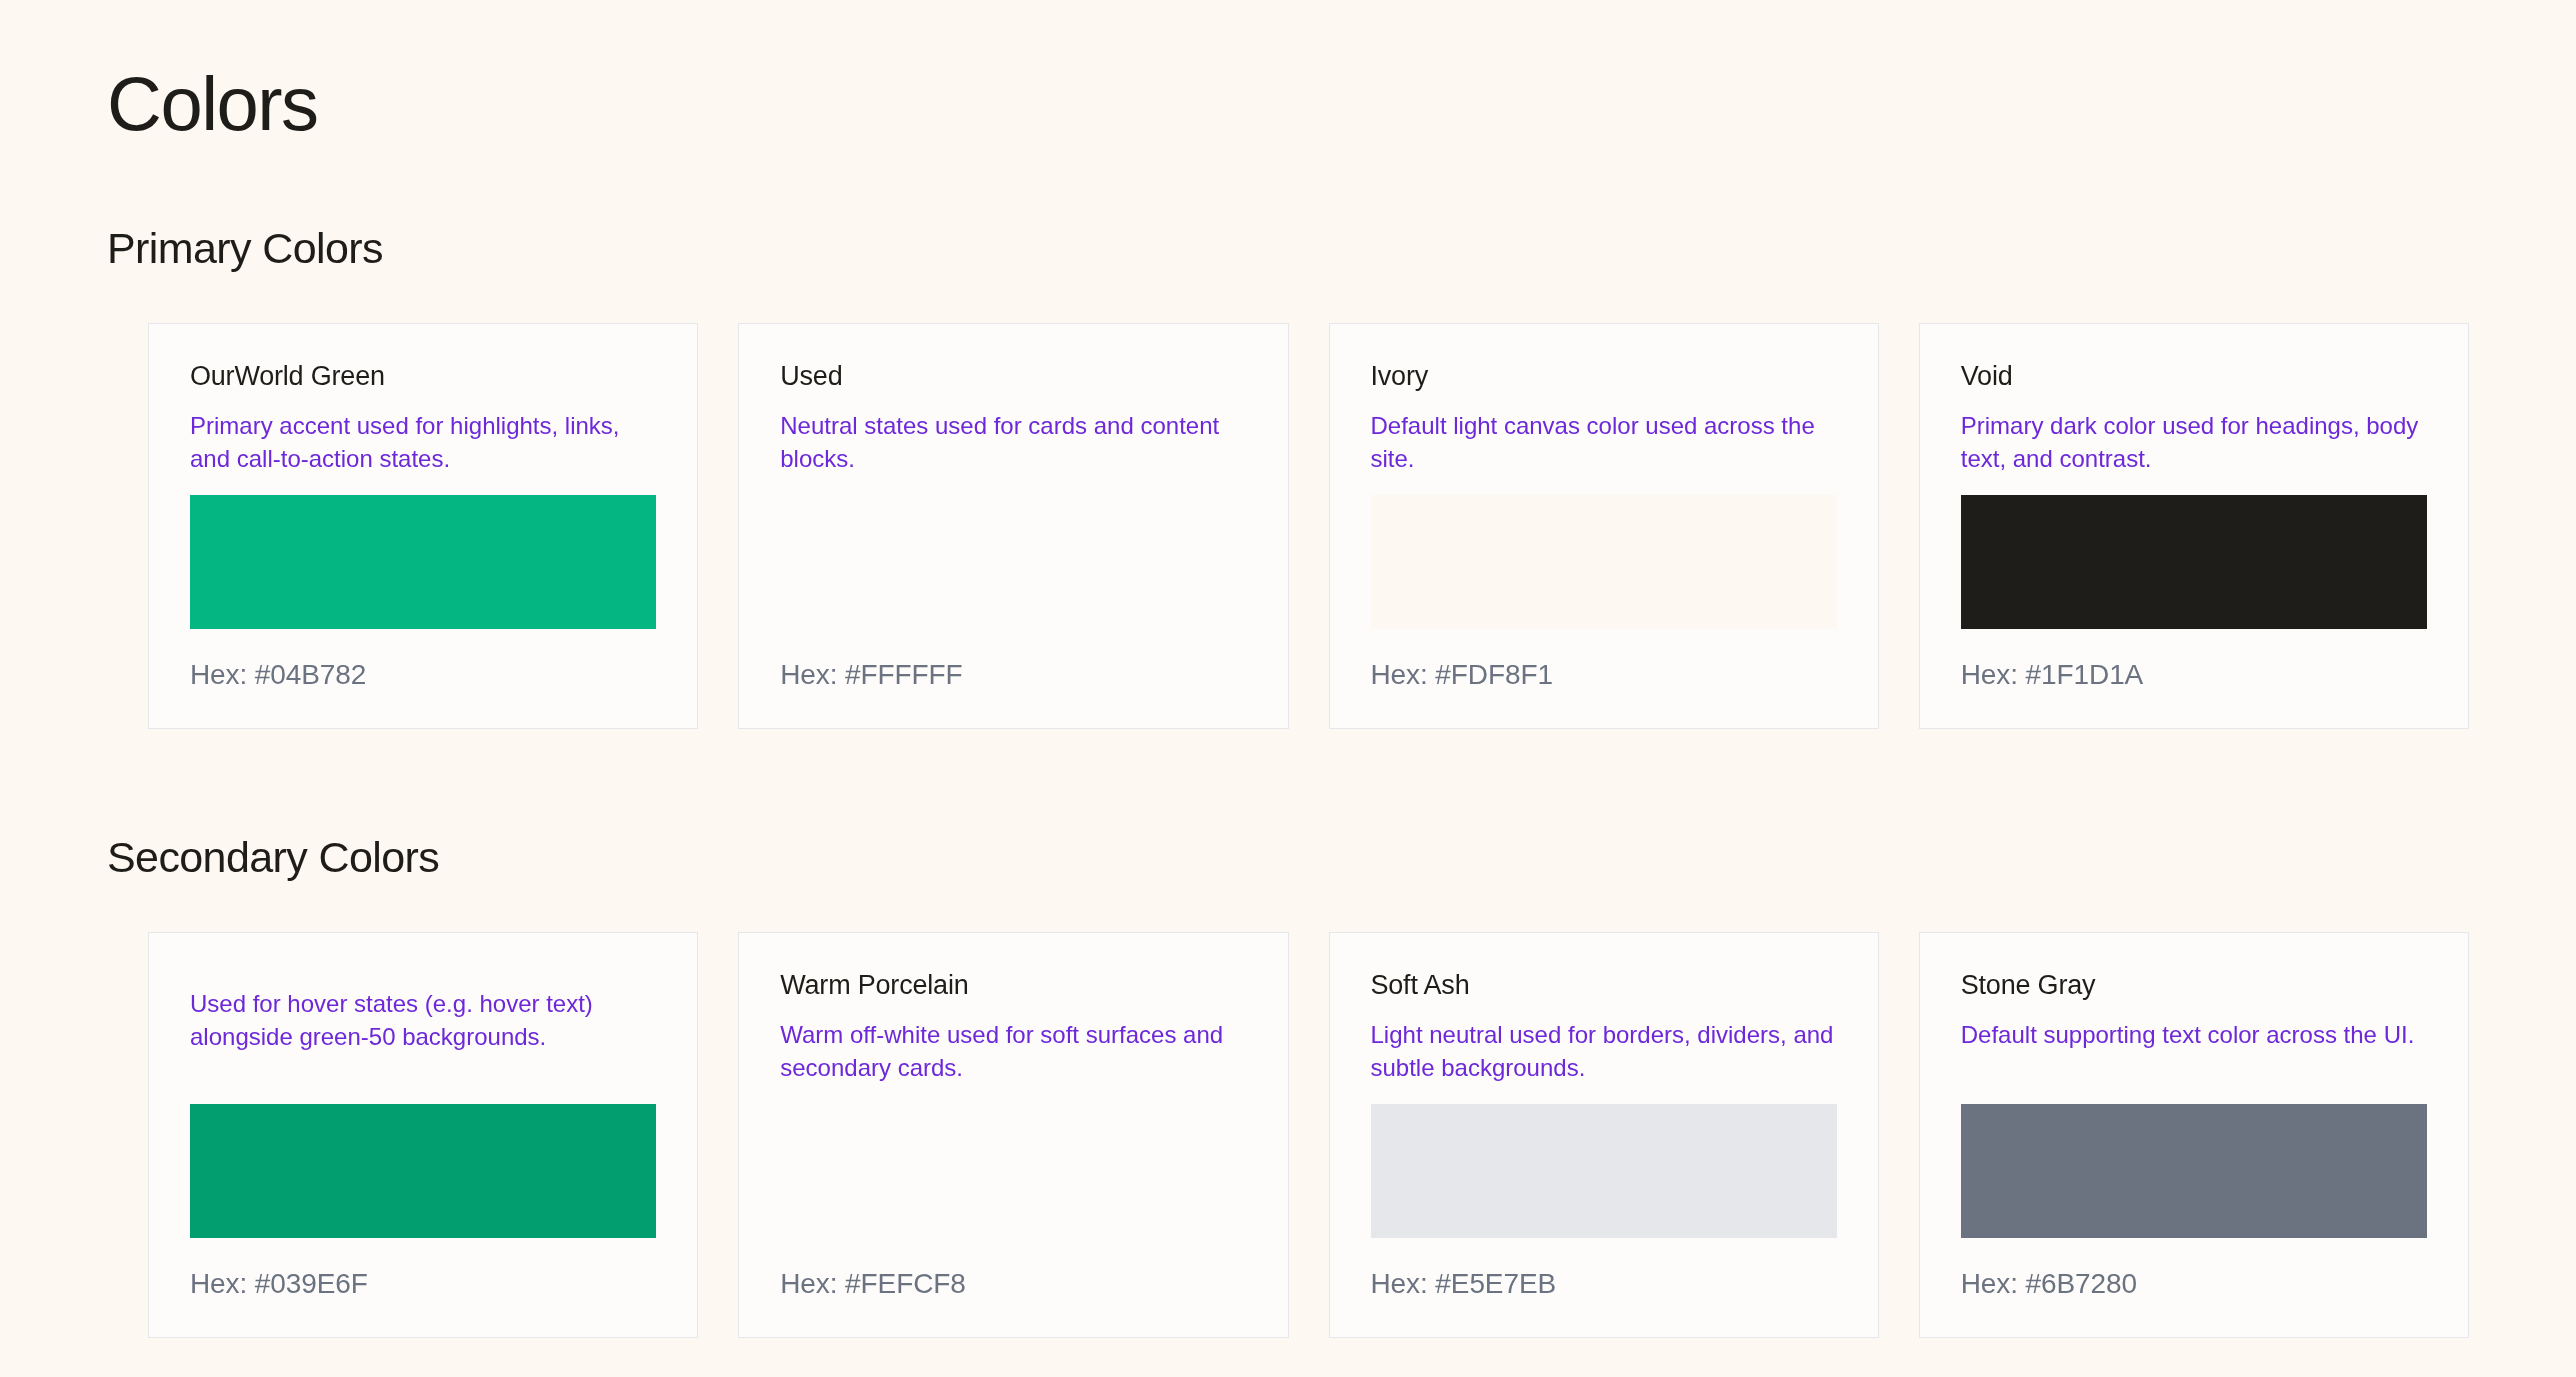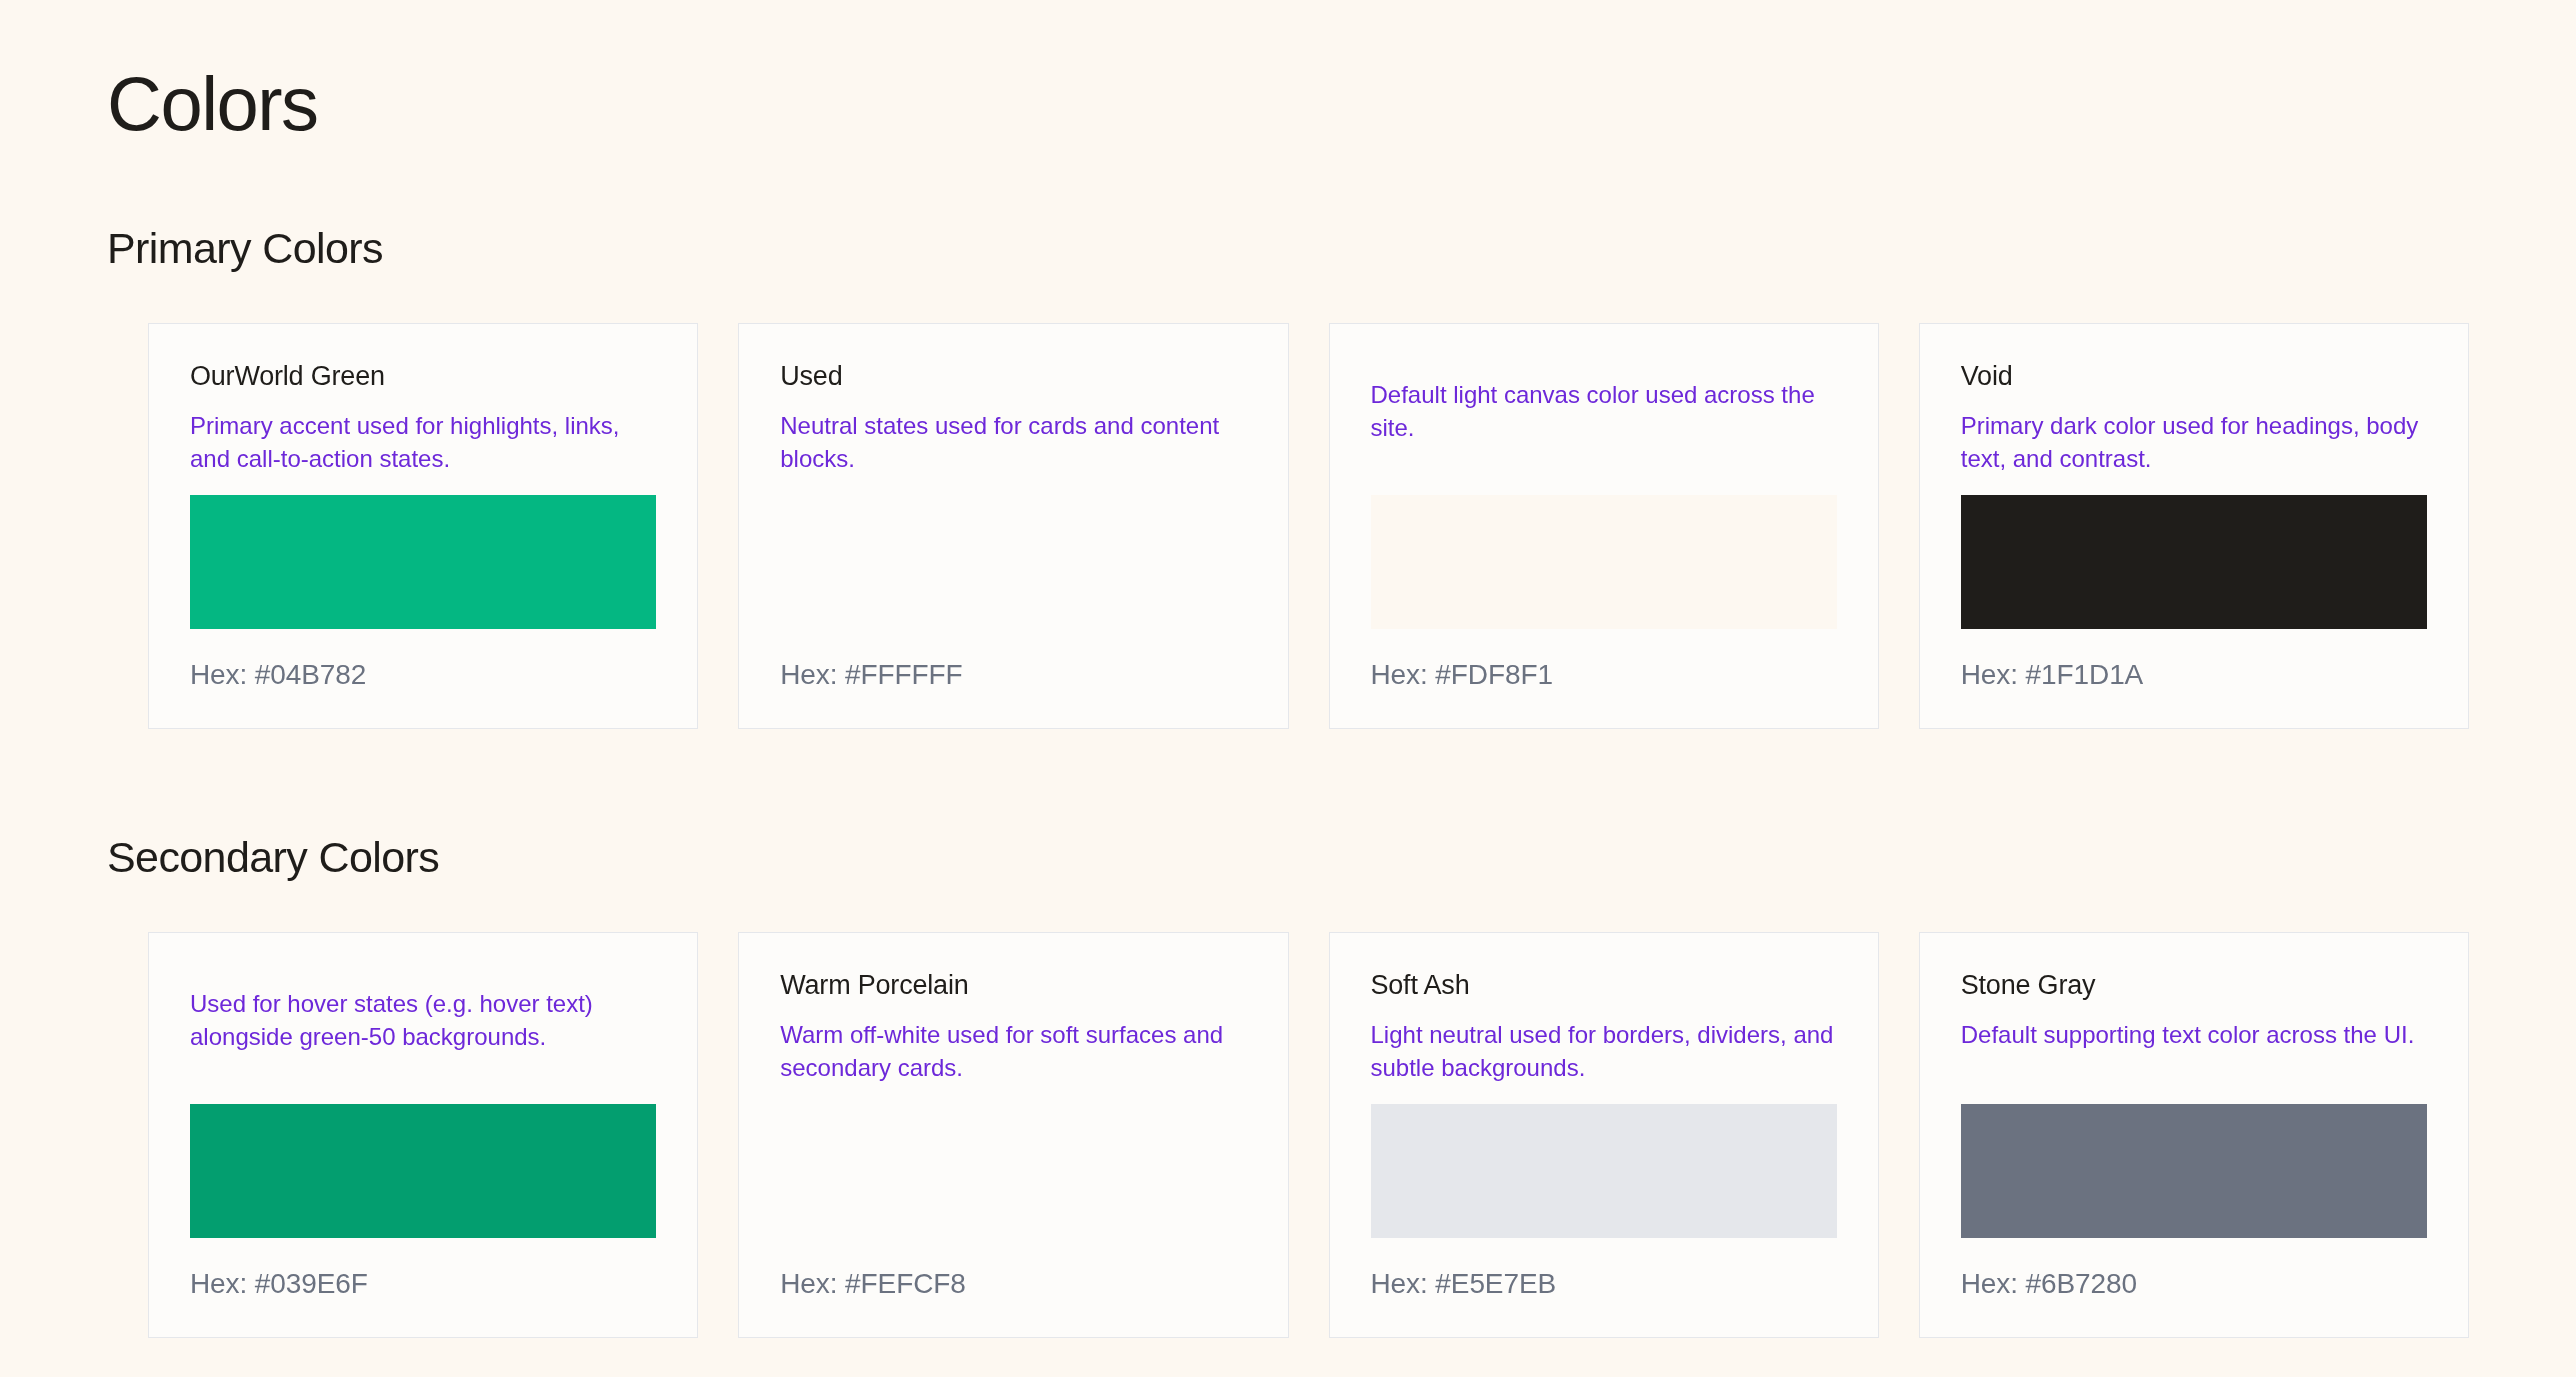--- a/index.html
+++ b/index.html
@@ -111,20 +111,21 @@
       <div class="swatch-card">
         <div class="card-title">Used</div>
         <div class="card-desc">Neutral states used for cards and content blocks.</div>
         <div class="swatch-chip-wrap">
           <div class="swatch-chip" style="background: rgb(255, 255, 255); visibility: hidden;"></div>
         </div>
         <div class="card-hex">Hex: #FFFFFF</div>
       </div>
 
       <div class="swatch-card">
+        <div class="card-title">Ivory</div>
         <div class="card-desc">Default light canvas color used across the site.</div>
         <div class="swatch-chip-wrap">
           <div class="swatch-chip" style="background: rgb(253, 248, 241);"></div>
         </div>
         <div class="card-hex">Hex: #FDF8F1</div>
       </div>
 
       <div class="swatch-card">
         <div class="card-title">Void</div>
         <div class="card-desc">Primary dark color used for headings, body text, and contrast.</div>

